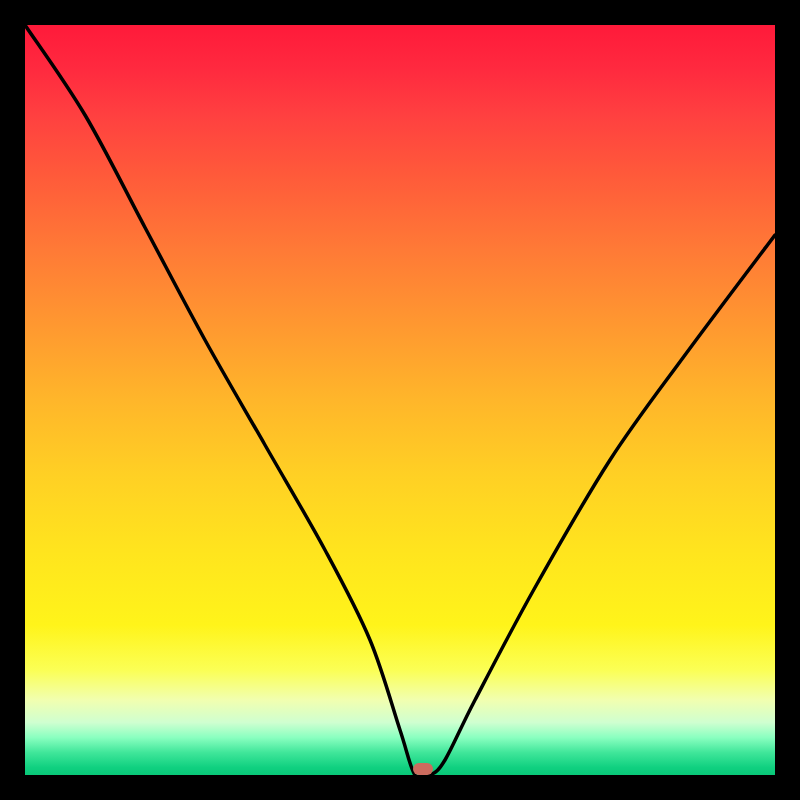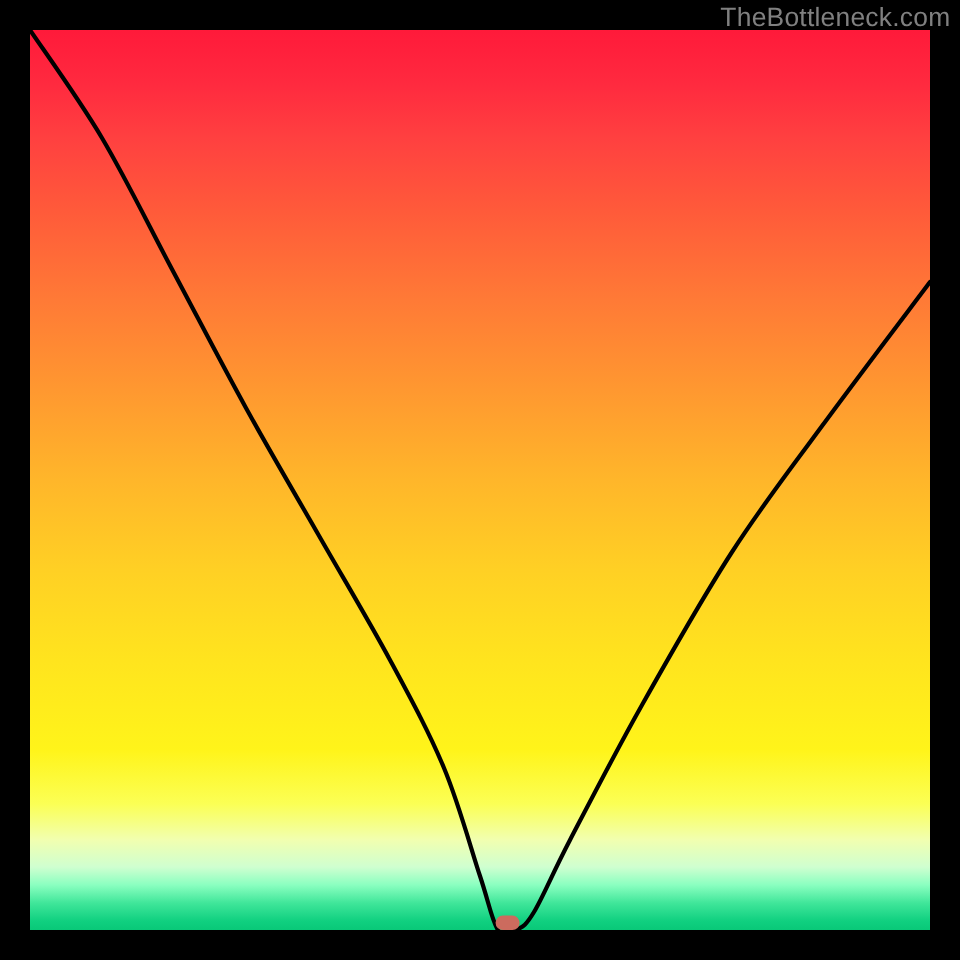--- a/index.html
+++ b/index.html
@@ -70,21 +70,20 @@
     background: #cc6b5e;
     transform: translate(-50%, -50%);
     z-index: 4;
   }
 </style>
 </head>
 <body>
 
 <div class="frame">
 
-  <div class="watermark">TheBottleneck.com</div>
 
   <div class="plot">
     <svg class="curve" viewBox="0 0 750 750" preserveAspectRatio="none">
       <path d="M 0,0 C 10,15 40,56.25 60,90 C 80,123.75 100,165 120,202.5 C 140,240 160,278.75000000000006 180,315.00000000000006 C 200,351.25000000000006 220,385 240,420 C 260,455 282.5,492.5 300,525 C 317.5,557.5 332.5,585 345,615 C 357.5,645 367.5,682.5 375,705 C 382.5,727.5 385,742.5 390,750 C 395,757.5 400,752.5 405,750 C 410,747.5 412.50000000000006,747.5 420.00000000000006,735 C 427.50000000000006,722.5 435,703.75 450,675 C 465,646.25 487.50000000000006,602.5 510.00000000000006,562.5 C 532.5,522.5 560,473.75 585,435 C 610,396.25 632.5,367.49999999999994 660,329.99999999999994 C 687.5,292.49999999999994 735,230 750,210 " fill="none" stroke="#000" stroke-width="3.5" stroke-linecap="round" stroke-linejoin="round"></path>
     </svg>
     <div class="marker" style="left: 397.5px; top: 744px;"></div>
   </div>
 
 </div>
 

